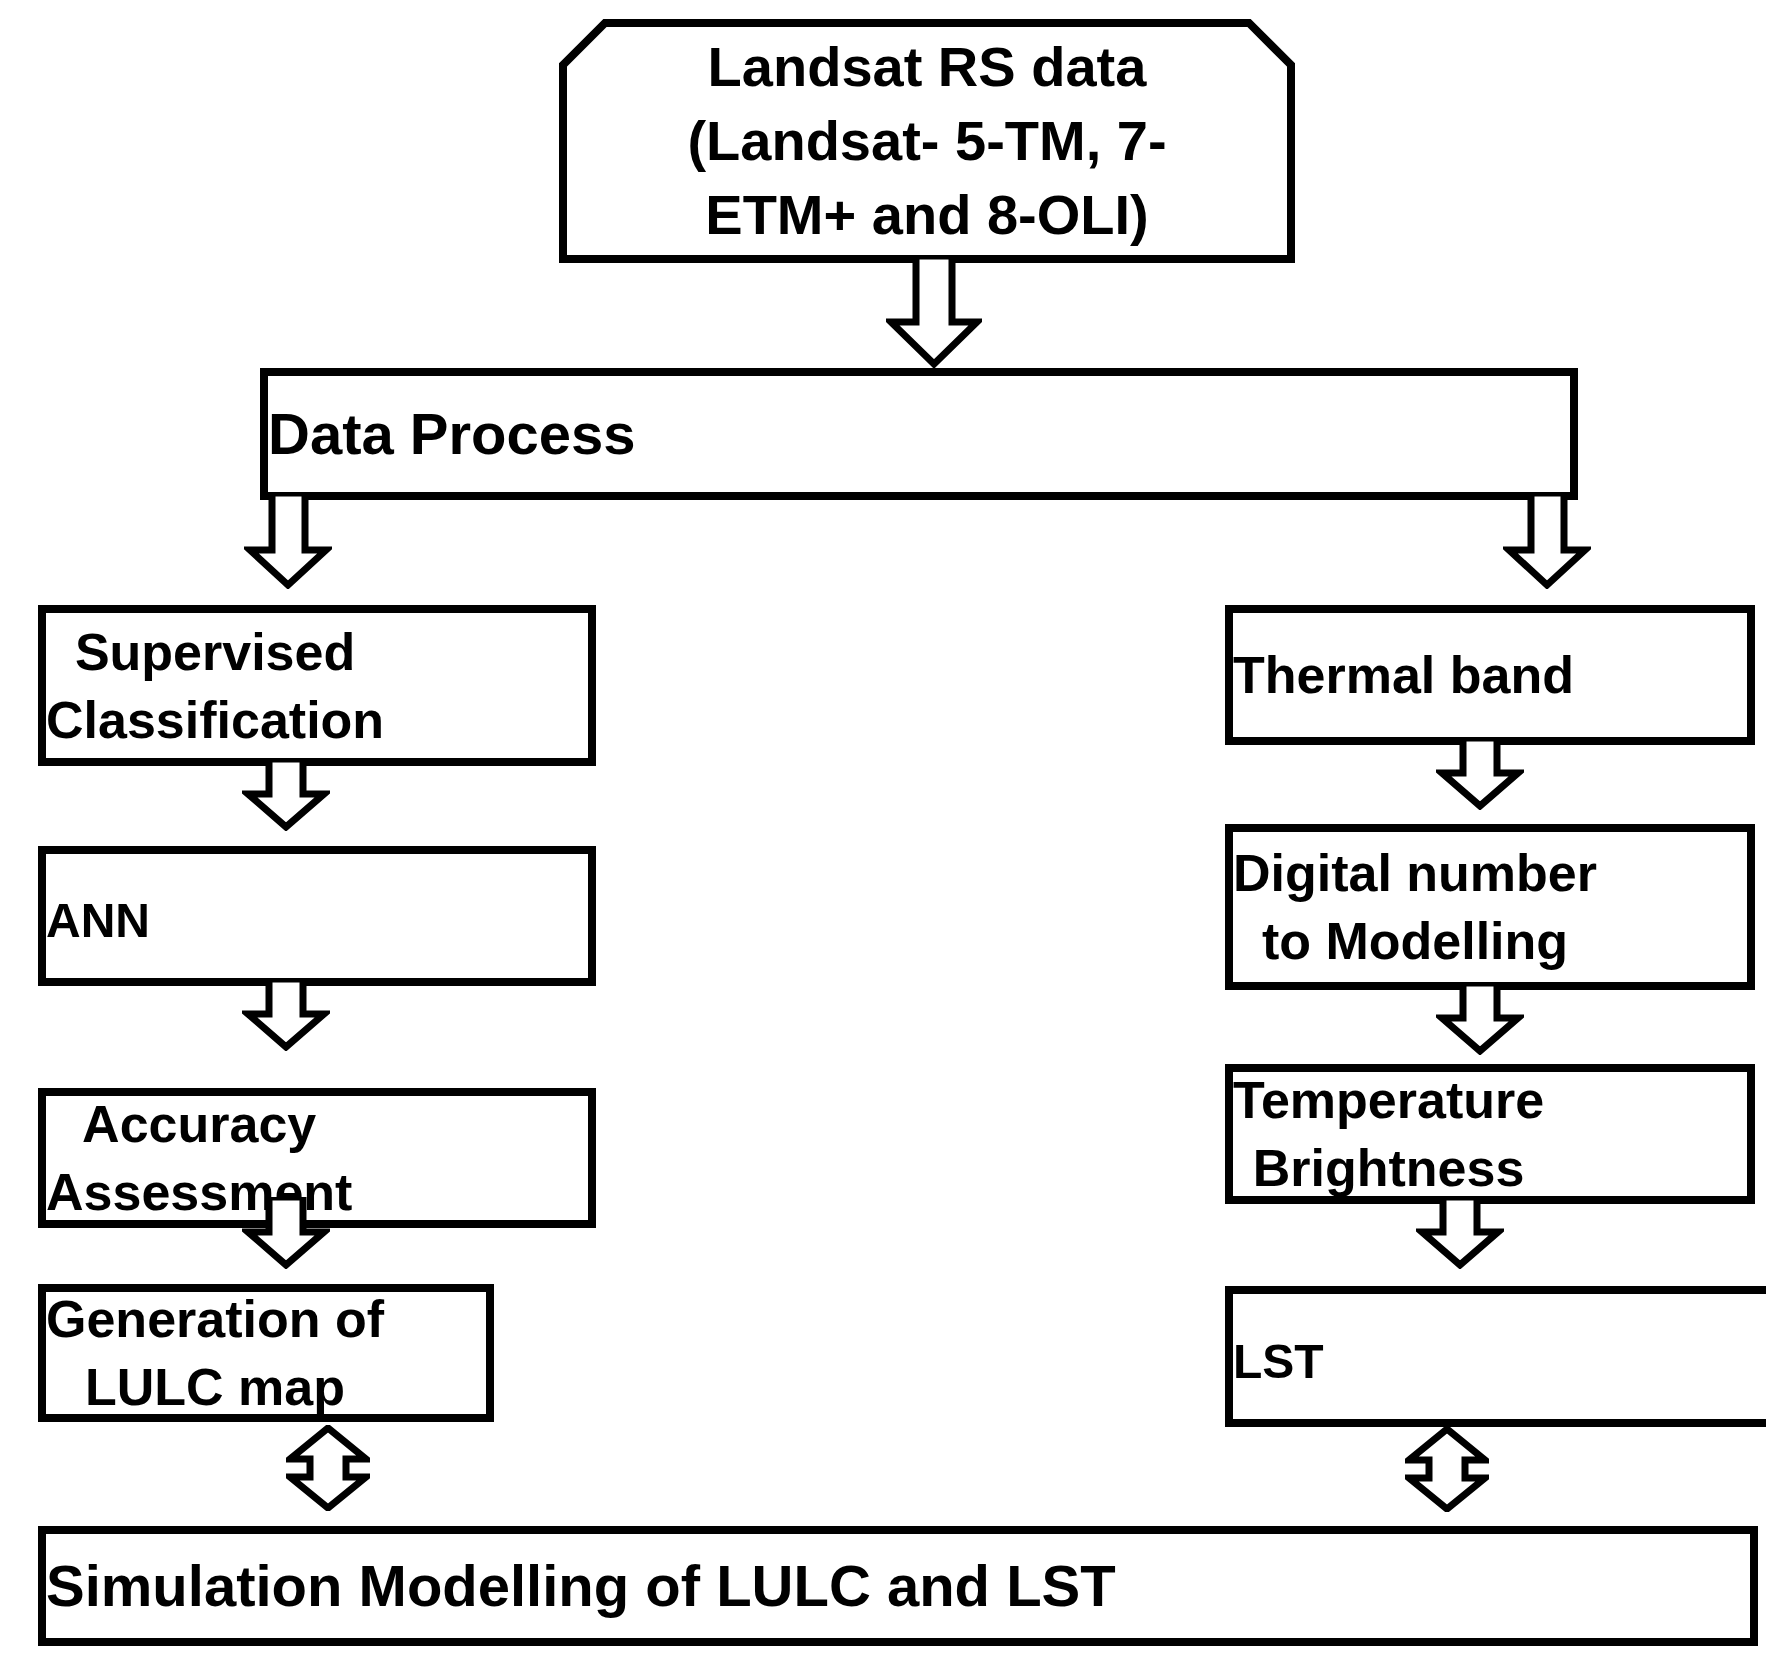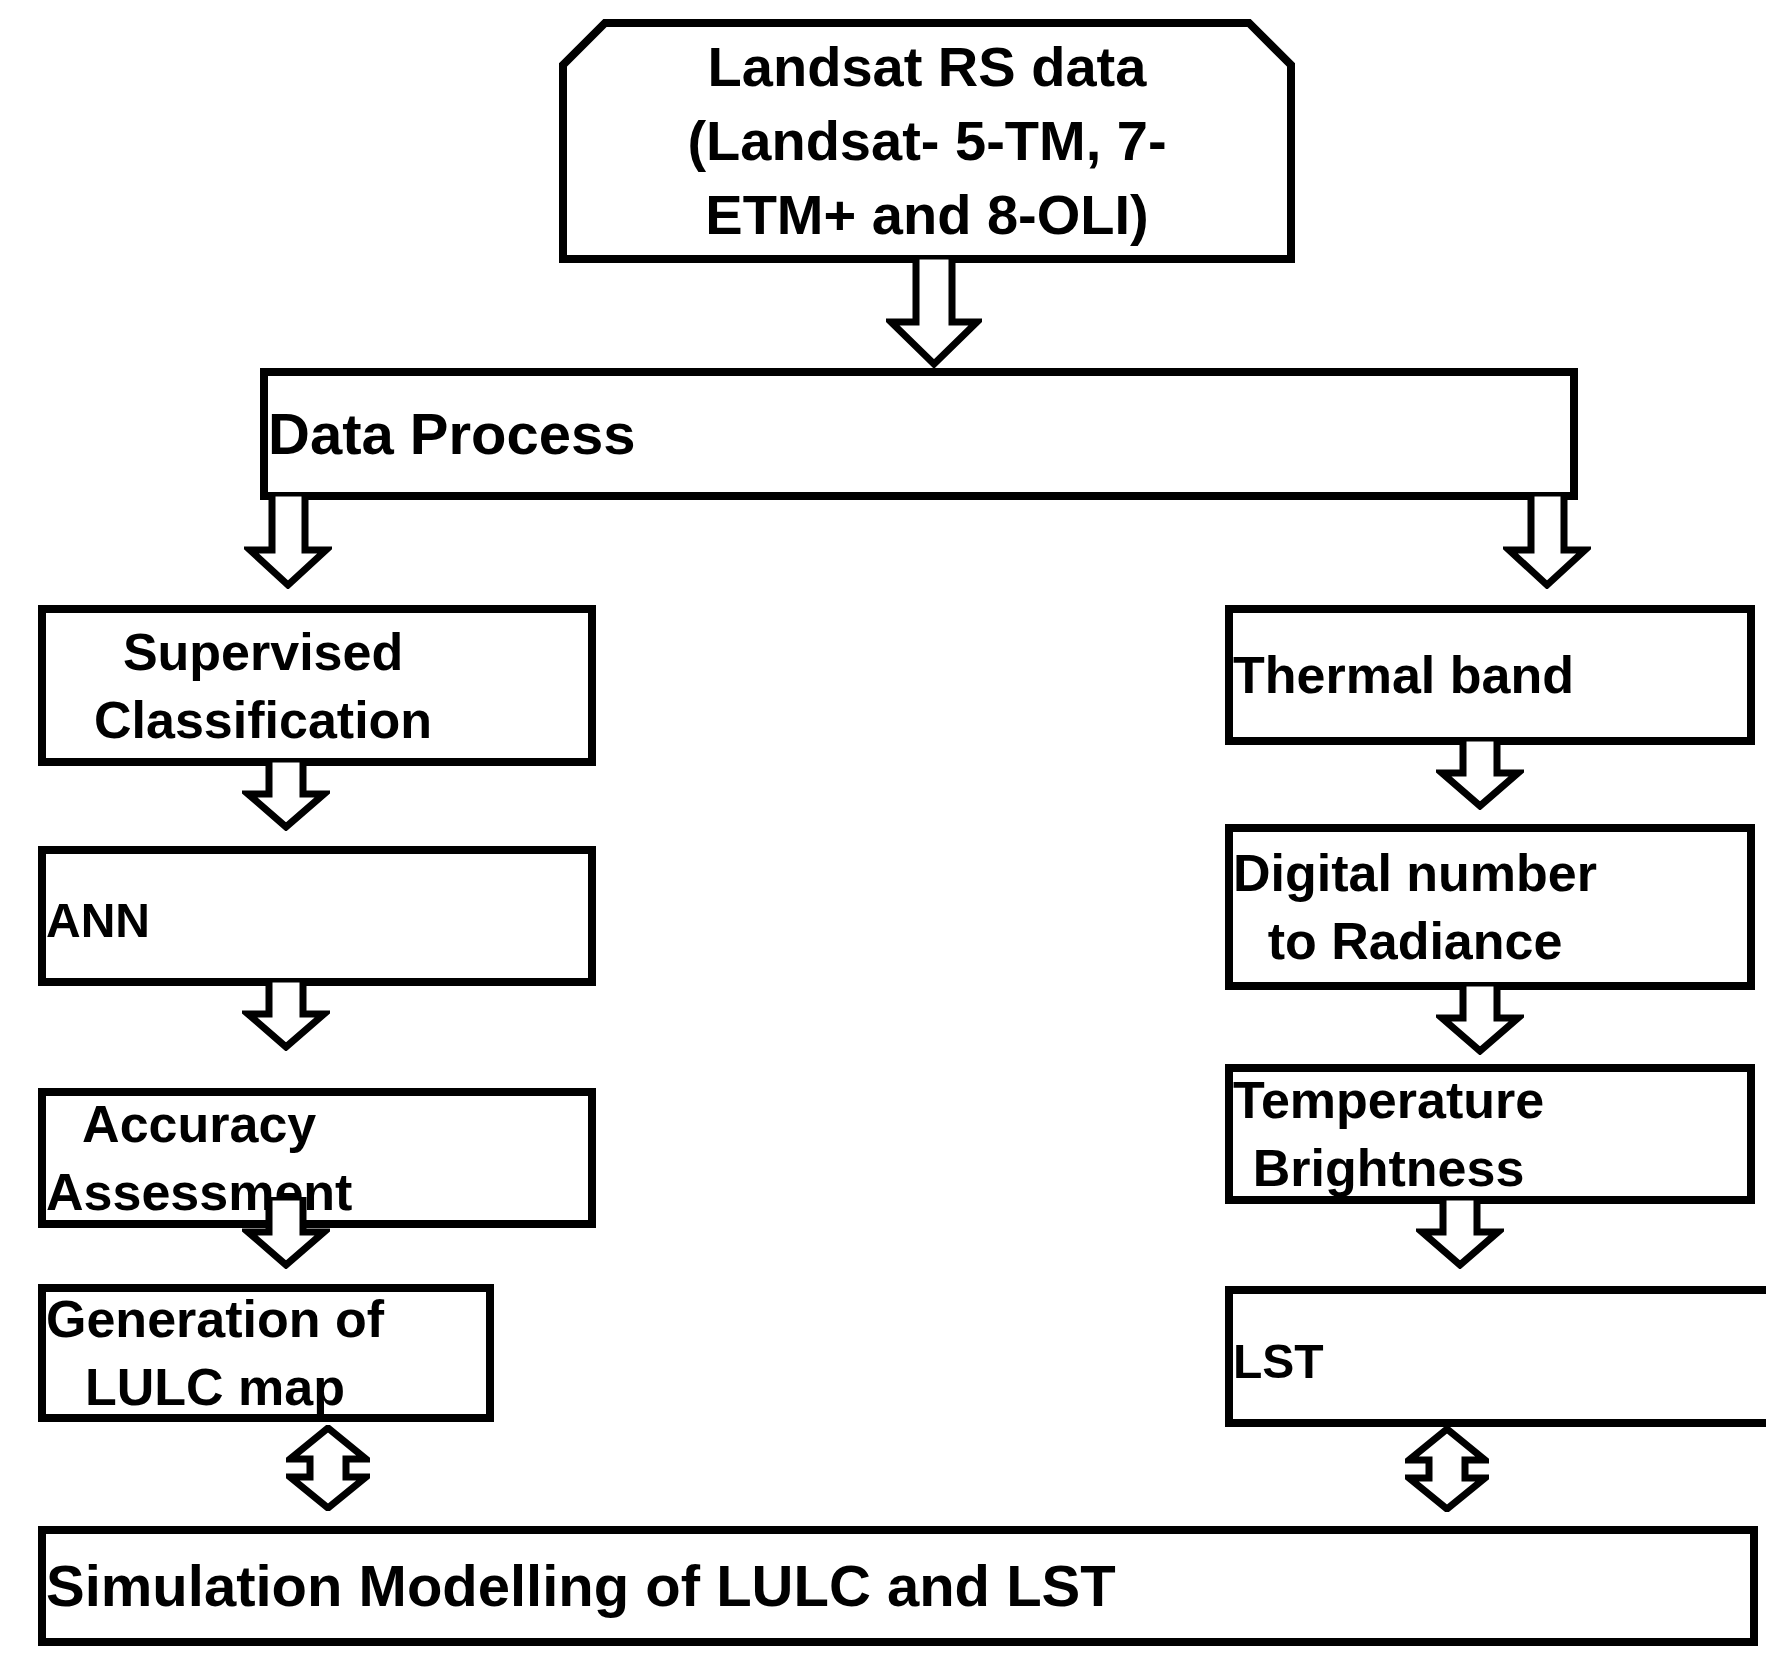--- a/index.html
+++ b/index.html
@@ -79,21 +79,21 @@
     <div class="label header">Data Process</div>
   </div>
 
   <svg class="abs" style="left:244px; top:493px;" width="88" height="96" viewBox="0 0 88 96">
     <polygon points="28,0 28,57 6,57 44,92 82,57 61,57 61,0" stroke-width="7"></polygon>
   </svg>
   <svg class="abs" style="left:1503px; top:493px;" width="88" height="96" viewBox="0 0 88 96">
     <polygon points="28,0 28,57 6,57 44,92 82,57 61,57 61,0" stroke-width="7"></polygon>
   </svg>
 
-  <div class="box" style="left:38px; top:605px; width:558px; height:161px;padding-left:48px;">
+  <div class="box" style="left:38px; top:605px; width:558px; height:161px;">
     <div class="label">Supervised
 Classification</div>
   </div>
 
   <svg class="abs" style="left:242px; top:759px;" width="88" height="72" viewBox="0 0 88 72">
     <polygon points="27,0 27,35 6,35 44,68 82,35 61,35 61,0" stroke-width="7"></polygon>
   </svg>
 
   <div class="box" style="left:38px; top:846px; width:558px; height:140px;">
     <div class="label xl">ANN</div>
@@ -124,21 +124,21 @@
   <div class="box" style="left:1225px; top:605px; width:530px; height:140px;">
     <div class="label">Thermal band</div>
   </div>
 
   <svg class="abs" style="left:1436px; top:738px;" width="88" height="72" viewBox="0 0 88 72">
     <polygon points="27,0 27,35 6,35 44,68 82,35 61,35 61,0" stroke-width="7"></polygon>
   </svg>
 
   <div class="box" style="left:1225px; top:824px; width:530px; height:166px;">
     <div class="label">Digital number
-to Radiance</div>
+to Modelling</div>
   </div>
 
   <svg class="abs" style="left:1436px; top:983px;" width="88" height="72" viewBox="0 0 88 72">
     <polygon points="27,0 27,35 6,35 44,68 82,35 61,35 61,0" stroke-width="7"></polygon>
   </svg>
 
   <div class="box" style="left:1225px; top:1064px; width:530px; height:140px;">
     <div class="label">Temperature
 Brightness</div>
   </div>

